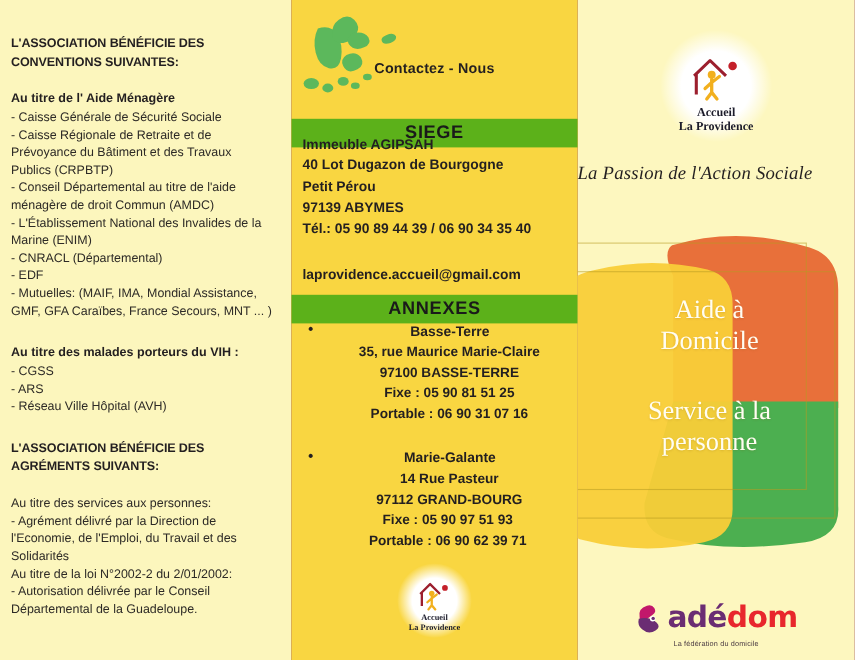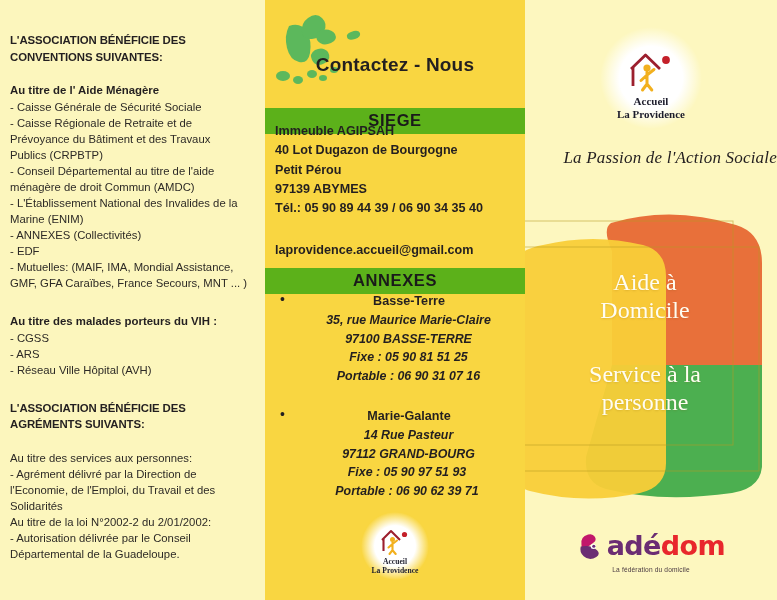--- a/index.html
+++ b/index.html
@@ -68,21 +68,21 @@
     left: 6px;
     top: 8px;
     width: 96px;
     height: 92px;
   }
   .mid-title {
     position: absolute;
     left: 0; right: 0;
     top: 54px;
     text-align: center;
-    font-size: 19px;
+    font-size: 13px;
     font-weight: bold;
     color: #231f20;
     letter-spacing: 0.2px;
     box-sizing: border-box;
   }
   .green-bar {
     background: #5cb11a;
     color: #1a1a1a;
     font-size: 16.5px;
     font-weight: bold;
@@ -135,21 +135,20 @@
     font-weight: bold;
     color: #231f20;
     line-height: 1.5;
     padding-left: 4px;
   }
   .annex-line {
     font-size: 12.4px;
     font-weight: bold;
     color: #231f20;
     line-height: 1.5;
-    font-style: italic;
   }
   .annex-line.ind { padding-left: 3px; }
 
   .mid-logo {
     position: absolute;
     left: 50%;
     transform: translateX(-50%);
     bottom: 18px;
     width: 72px;
     height: 72px;
@@ -169,21 +168,21 @@
     left: 50%;
     transform: translateX(-50%);
     top: 25px;
     width: 106px;
     height: 106px;
   }
   .tagline {
     position: absolute;
     left: 0; right: 0;
     top: 148px;
-    text-align: right;
+    text-align: left;
     font-family: "Liberation Serif", serif;
     font-style: italic;
     font-size: 17px;
     color: #231f20;
     letter-spacing: 0.2px;
   }
   .art {
     position: absolute;
     left: -44px;
     top: 205px;
@@ -202,21 +201,21 @@
     font-size: 24px;
     line-height: 1.17;
     text-shadow: 0 1px 2px rgba(120,80,0,0.18);
   }
   .art-text .t2 { margin-top: 36px; }
 
   .bottom-logo {
     position: absolute;
     left: 50%;
     transform: translateX(-50%);
-    bottom: 18px;
+    bottom: 2px;
     width: 148px;
     height: 54px;
     margin-top: 40px;
   }
   .adedom-word {
     font-family: "DejaVu Sans", sans-serif;
     font-weight: bold;
     font-size: 27px;
     letter-spacing: -0.6px;
     line-height: 1;
@@ -236,21 +235,21 @@
 <div class="brochure">
 
   <section class="panel-left">
     <div class="lp-head">L'ASSOCIATION BÉNÉFICIE DES CONVENTIONS SUIVANTES:</div>
     <div class="gap-md"></div>
     <div class="lp-sub">Au titre de l' Aide Ménagère</div>
     <div class="lp-body">- Caisse Générale de Sécurité Sociale</div>
     <div class="lp-body">- Caisse Régionale de Retraite et de Prévoyance du Bâtiment et des Travaux Publics (CRPBTP)</div>
     <div class="lp-body">- Conseil Départemental au titre de l'aide ménagère de droit Commun (AMDC)</div>
     <div class="lp-body">- L'Établissement National des Invalides de la Marine (ENIM)</div>
-    <div class="lp-body">- ANNEXES (Collectivités)</div>
+    <div class="lp-body">- CNRACL (Départemental)</div>
     <div class="lp-body">- EDF</div>
     <div class="lp-body">- Mutuelles: (MAIF, IMA, Mondial Assistance, GMF, GFA Caraïbes, France Secours, MNT ... )</div>
 
     <div class="gap-lg"></div>
     <div class="lp-sub">Au titre des malades porteurs du VIH :</div>
     <div class="lp-body">- CGSS</div>
     <div class="lp-body">- ARS</div>
     <div class="lp-body">- Réseau Ville Hôpital (AVH)</div>
 
     <div class="gap-lg"></div>

